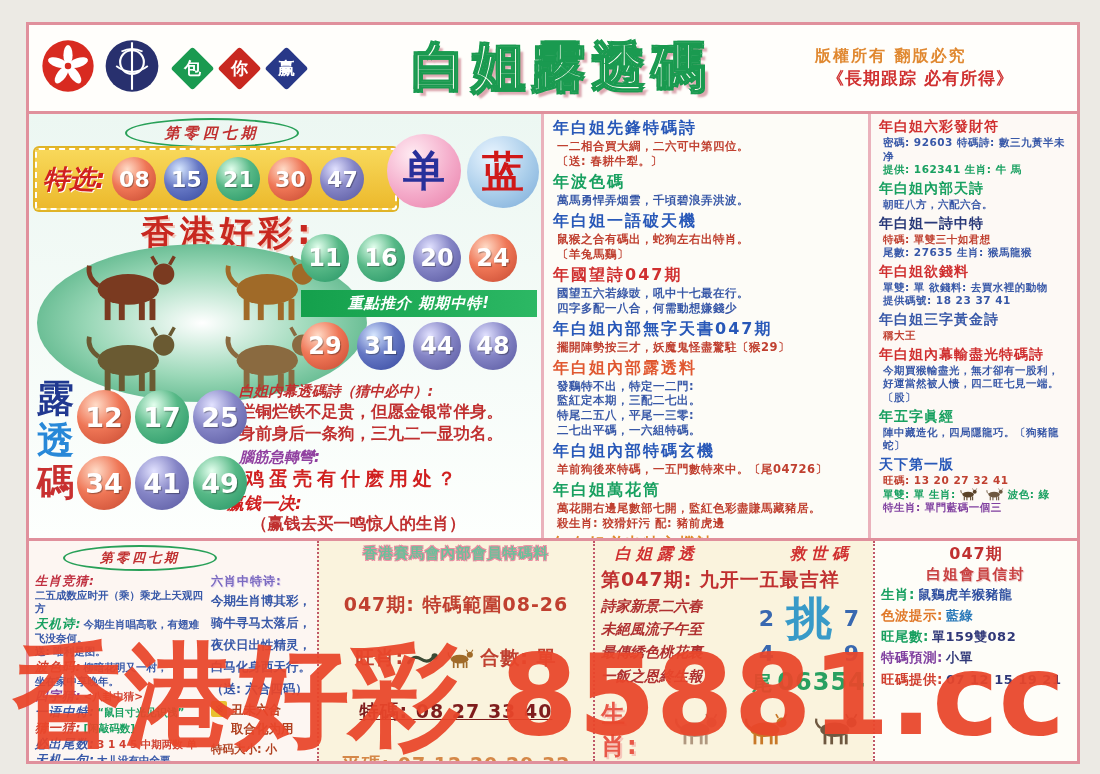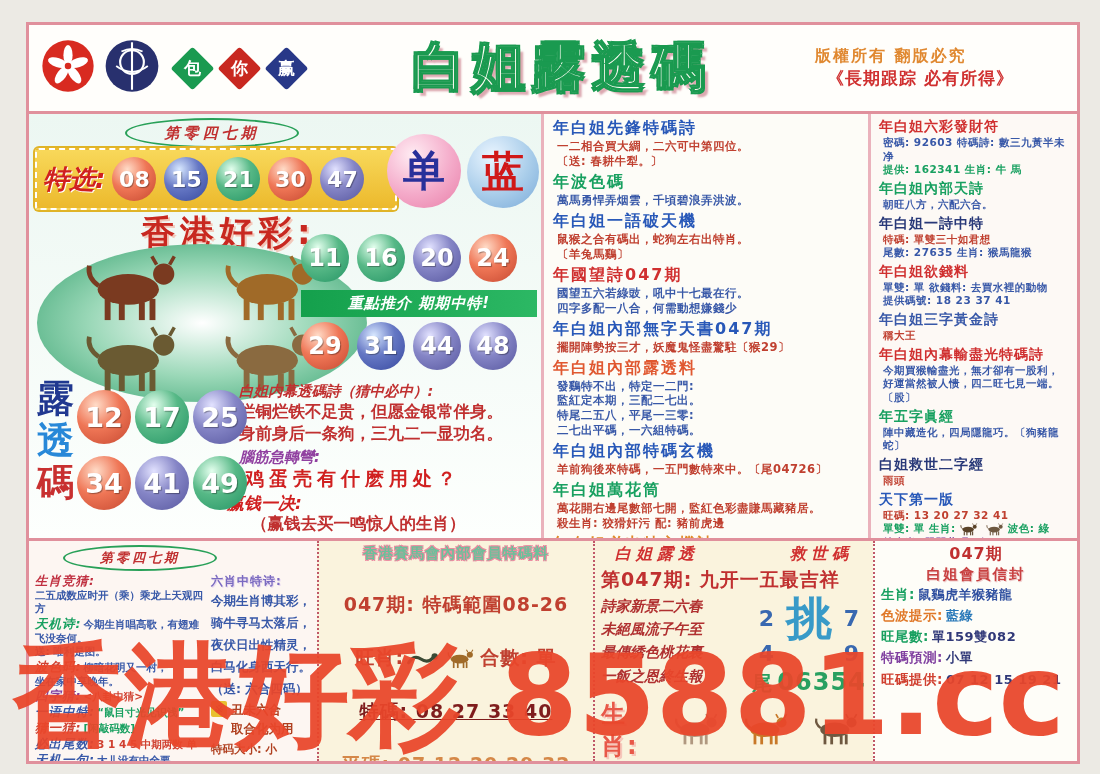--- a/index.html
+++ b/index.html
@@ -337,24 +337,20 @@
         <div class="section">
           <div class="sec-title" style="color: rgb(208, 48, 48);">年白姐內幕輸盡光特碼詩</div>
           <div class="sec-line" style="color: rgb(56, 88, 168);">今期買猴輸盡光，無才卻有一股利，</div>
           <div class="sec-line" style="color: rgb(56, 88, 168);">好運當然被人愦，四二旺七見一端。〔股〕</div>
         </div>
         <div class="section">
           <div class="sec-title" style="color: rgb(24, 160, 96);">年五字眞經</div>
           <div class="sec-line" style="color: rgb(56, 88, 168);">陣中藏造化，四局隱龍巧。〔狗豬龍蛇〕</div>
         </div>
         <div class="section">
-          <div class="sec-title" style="color: rgb(40, 56, 120);">白姐救世二字經</div>
-          <div class="sec-line" style="color: rgb(192, 64, 48);">雨頭</div>
-        </div>
-        <div class="section">
           <div class="sec-title" style="color: rgb(40, 88, 184);">天下第一版</div>
           <div class="sec-line" style="color: rgb(192, 64, 48);">旺碼: 13 20 27 32 41</div>
           <div class="sec-line" style="color: rgb(24, 160, 96);"><span>單雙: 單 生肖:</span><span class="zicon">
               <svg class="animal" viewBox="0 0 100 60" width="22">
                 <ellipse cx="46" cy="30" rx="26" ry="13" fill="#5a4228"></ellipse>
                 <circle cx="76" cy="17" r="9" fill="#5a4228"></circle>
                 <path d="M70 9 l-4 -7 M81 9 l4 -7" stroke="#5a4228" stroke-width="3"></path>
                 <rect x="26" y="38" width="5" height="18" fill="#5a4228"></rect>
                 <rect x="38" y="41" width="5" height="15" fill="#5a4228"></rect>
                 <rect x="55" y="41" width="5" height="15" fill="#5a4228"></rect>

